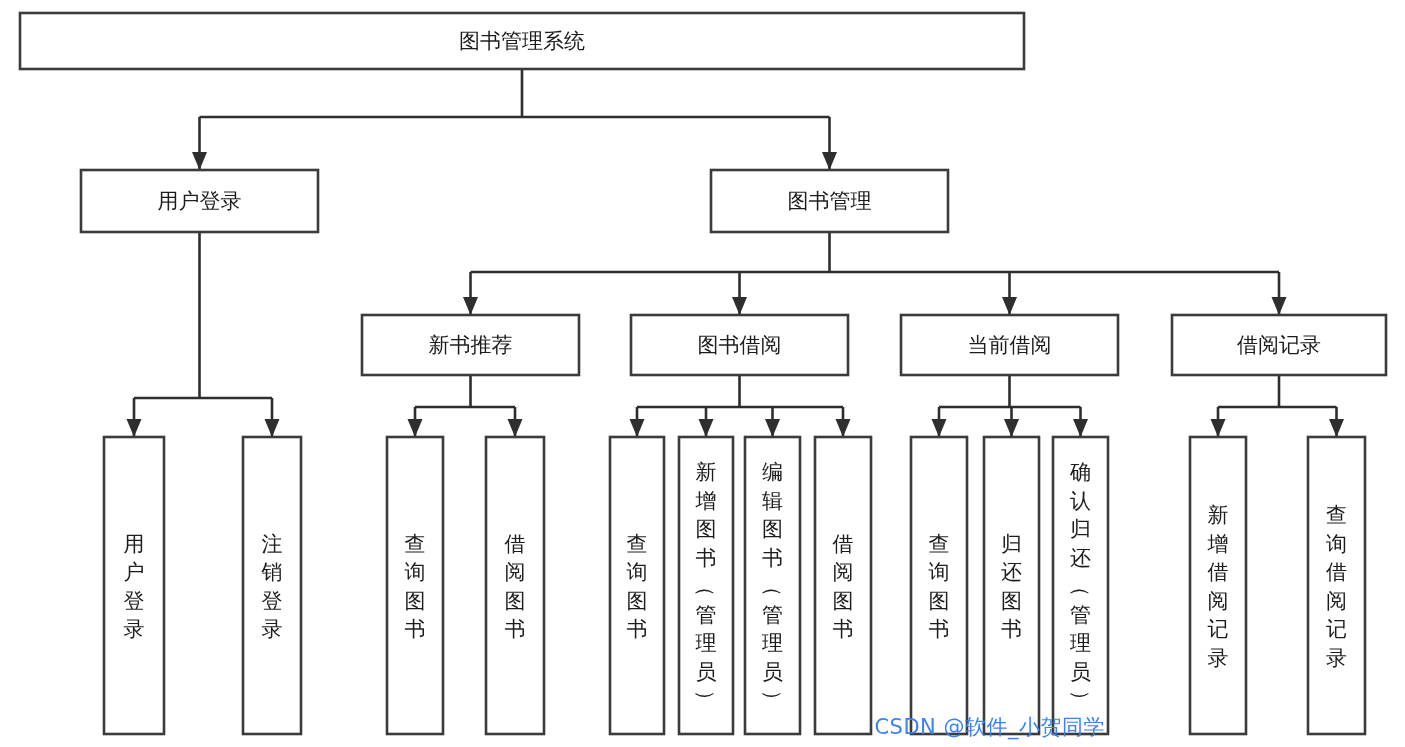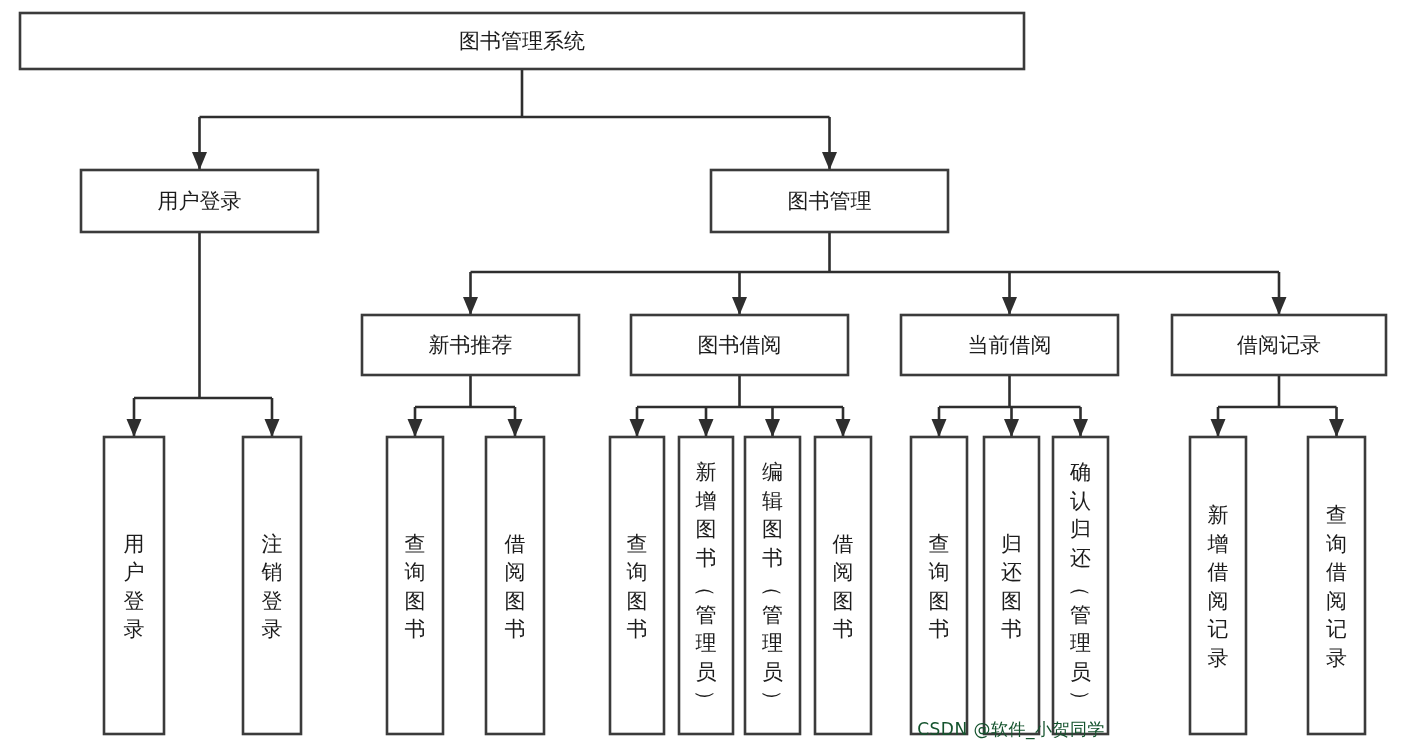--- a/index.html
+++ b/index.html
@@ -52,22 +52,22 @@
   }
   .arrow-head {
     fill: #2e2e2e;
     stroke: none;
   }
   .watermark {
     position: absolute;
     right: 10px;
     bottom: 6px;
     font-family: "DejaVu Sans", "Liberation Sans", sans-serif;
-    font-size: 17px;
-    color: #14532d;
+    font-size: 21px;
+    color: #3b82f6;
     white-space: nowrap;
     letter-spacing: 0.5px;
     pointer-events: none;
   }
 </style>
 </head>
 <body>
 
 <div id="diagram-root">
   <svg id="tree-svg" viewBox="0 0 1405 747" xmlns="http://www.w3.org/2000/svg">

